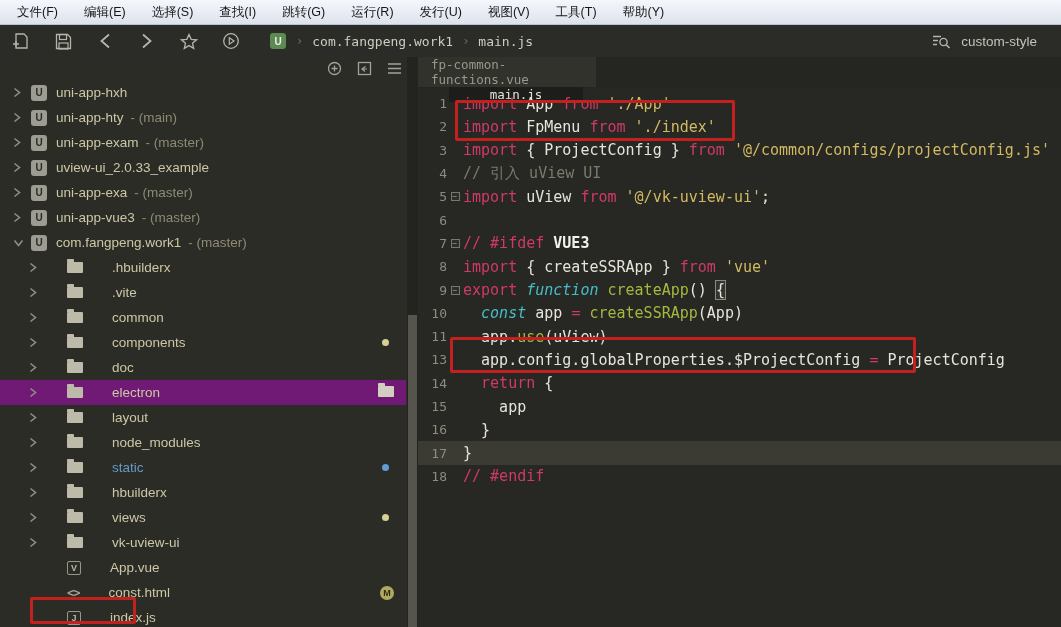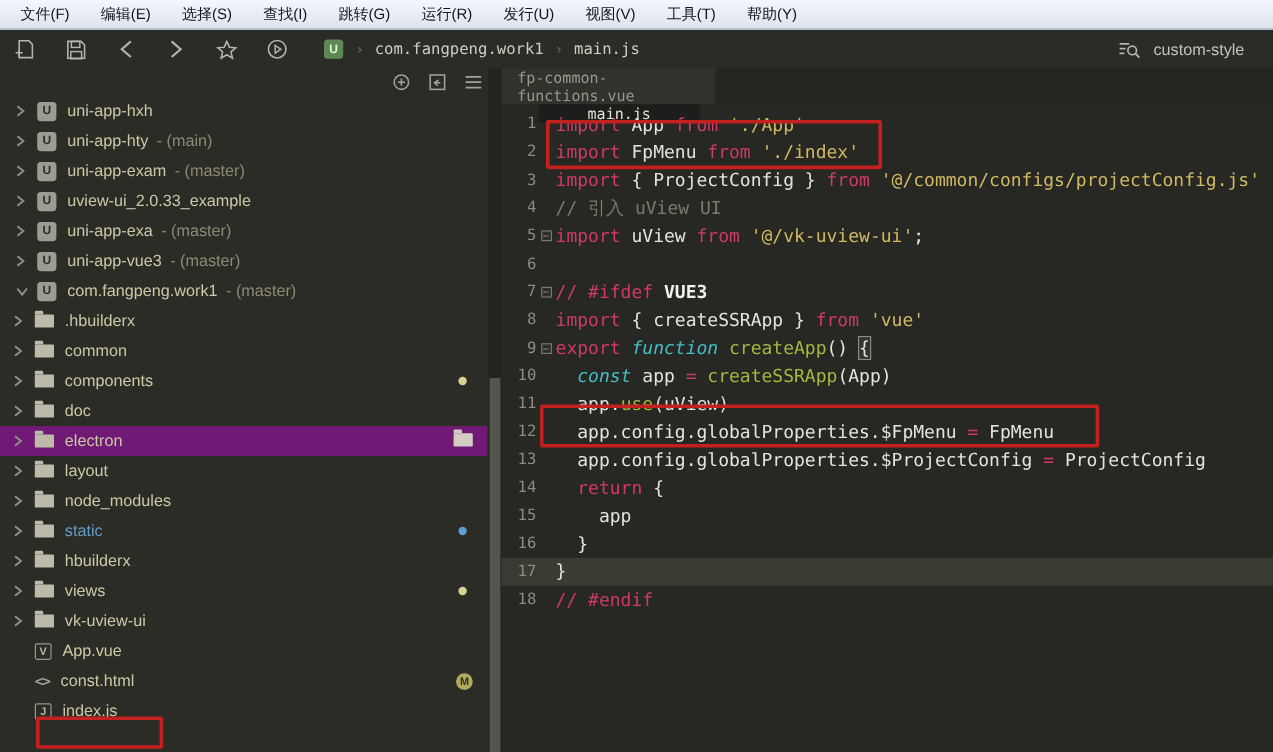--- a/index.html
+++ b/index.html
@@ -41,21 +41,21 @@
   
   .sidebar { position:absolute; top:57px; left:0; width:418px; bottom:0; background:#2c2c27; }
   .sidebar-header { height:23px; display:flex; justify-content:flex-end; align-items:center;
     gap:15px; padding-right:16px; }
   .sidebar-header svg { display:block; }
   .tree { position:absolute; top:23px; left:0; right:12px; }
   .tree-row { height:25px; display:flex; align-items:center; font-size:13.5px;
     color:#ccc8a6; position:relative; cursor:default; }
   .tree-row.selected { background:#701a75; }
   .tree-row.lvl0 { padding-left:13px; }
-  .tree-row.lvl1 { padding-left:11px; }
+  .tree-row.lvl1 { padding-left:29px;gap:20px; }
   .chev { width:15px; display:flex; align-items:center; flex-shrink:0; }
   .ticon { margin:0 9px 0 3px; flex-shrink:0; display:flex; align-items:center; }
   .tlabel.blue { color:#639bc4; }
   .tsuffix { color:#8d8a74; margin-left:7px; }
   .icon-folder { width:16px; height:11px; background:#bdbaaa; border-radius:1px;
     position:relative; display:inline-block; }
   .icon-folder::before { content:""; position:absolute; top:-3px; left:0; width:7px; height:3px;
     background:#bdbaaa; border-radius:1px 1px 0 0; }
   .fbadge { width:14px; height:14px; border:1px solid #99968a; color:#b8b5a7; font-size:9px;
     font-weight:bold; display:flex; align-items:center; justify-content:center; border-radius:2px; }
@@ -291,20 +291,31 @@
       </div>
       <div class="tree-row lvl1">
         <span class="chev">
           <svg width="8" height="11" viewBox="0 0 8 11">
             <path d="M1.5 1.5 L6.5 5.5 L1.5 9.5" fill="none" stroke="#8f8f85" stroke-width="1.6"></path>
           </svg>
         </span>
         <span class="ticon">
           <span class="icon-folder"></span>
         </span>
+        <span class="tlabel">.vite</span>
+      </div>
+      <div class="tree-row lvl1">
+        <span class="chev">
+          <svg width="8" height="11" viewBox="0 0 8 11">
+            <path d="M1.5 1.5 L6.5 5.5 L1.5 9.5" fill="none" stroke="#8f8f85" stroke-width="1.6"></path>
+          </svg>
+        </span>
+        <span class="ticon">
+          <span class="icon-folder"></span>
+        </span>
         <span class="tlabel">common</span>
       </div>
       <div class="tree-row lvl1">
         <span class="chev">
           <svg width="8" height="11" viewBox="0 0 8 11">
             <path d="M1.5 1.5 L6.5 5.5 L1.5 9.5" fill="none" stroke="#8f8f85" stroke-width="1.6"></path>
           </svg>
         </span>
         <span class="ticon">
           <span class="icon-folder"></span>
@@ -441,21 +452,20 @@
       <div class="code-line"><span class="ln">2</span><span class="fold"></span><span class="src"><span class="tk-k">import </span><span class="tk-i">FpMenu </span><span class="tk-k">from </span><span class="tk-s">'./index'</span></span></div>
       <div class="code-line"><span class="ln">3</span><span class="fold"></span><span class="src"><span class="tk-k">import </span><span class="tk-i">{ ProjectConfig } </span><span class="tk-k">from </span><span class="tk-s">'@/common/configs/projectConfig.js'</span></span></div>
       <div class="code-line"><span class="ln">4</span><span class="fold"></span><span class="src"><span class="tk-c">// 引入 uView UI</span></span></div>
       <div class="code-line"><span class="ln">5</span><span class="fold"><span class="fold-box">−</span></span><span class="src"><span class="tk-k">import </span><span class="tk-i">uView </span><span class="tk-k">from </span><span class="tk-s">'@/vk-uview-ui'</span><span class="tk-i">;</span></span></div>
       <div class="code-line"><span class="ln">6</span><span class="fold"></span><span class="src"></span></div>
       <div class="code-line"><span class="ln">7</span><span class="fold"><span class="fold-box">−</span></span><span class="src"><span class="tk-k">// #ifdef </span><span class="tk-b">VUE3</span></span></div>
       <div class="code-line"><span class="ln">8</span><span class="fold"></span><span class="src"><span class="tk-k">import </span><span class="tk-i">{ createSSRApp } </span><span class="tk-k">from </span><span class="tk-s">'vue'</span></span></div>
       <div class="code-line"><span class="ln">9</span><span class="fold"><span class="fold-box">−</span></span><span class="src"><span class="tk-k">export </span><span class="tk-y">function </span><span class="tk-f">createApp</span><span class="tk-i">() </span><span class="tk-m">{</span></span></div>
       <div class="code-line"><span class="ln">10</span><span class="fold"></span><span class="src"><span class="tk-i">  </span><span class="tk-y">const </span><span class="tk-i">app </span><span class="tk-k">= </span><span class="tk-f">createSSRApp</span><span class="tk-i">(App)</span></span></div>
       <div class="code-line"><span class="ln">11</span><span class="fold"></span><span class="src"><span class="tk-i">  app.</span><span class="tk-f">use</span><span class="tk-i">(uView)</span></span></div>
-      <div class="code-line"><span class="ln">12</span><span class="fold"></span><span class="src"><span class="tk-i">  app.config.globalProperties.$FpMenu </span><span class="tk-k">= </span><span class="tk-i">FpMenu</span></span></div>
       <div class="code-line"><span class="ln">13</span><span class="fold"></span><span class="src"><span class="tk-i">  app.config.globalProperties.$ProjectConfig </span><span class="tk-k">= </span><span class="tk-i">ProjectConfig</span></span></div>
       <div class="code-line"><span class="ln">14</span><span class="fold"></span><span class="src"><span class="tk-k">  return </span><span class="tk-i">{</span></span></div>
       <div class="code-line"><span class="ln">15</span><span class="fold"></span><span class="src"><span class="tk-i">    app</span></span></div>
       <div class="code-line"><span class="ln">16</span><span class="fold"></span><span class="src"><span class="tk-i">  }</span></span></div>
       <div class="code-line hl"><span class="ln">17</span><span class="fold"></span><span class="src"><span class="tk-i">}</span></span></div>
       <div class="code-line"><span class="ln">18</span><span class="fold"></span><span class="src"><span class="tk-k">// #endif</span></span></div>
     </div>
 </div>
 
 <div class="ann ann-line2"></div>

